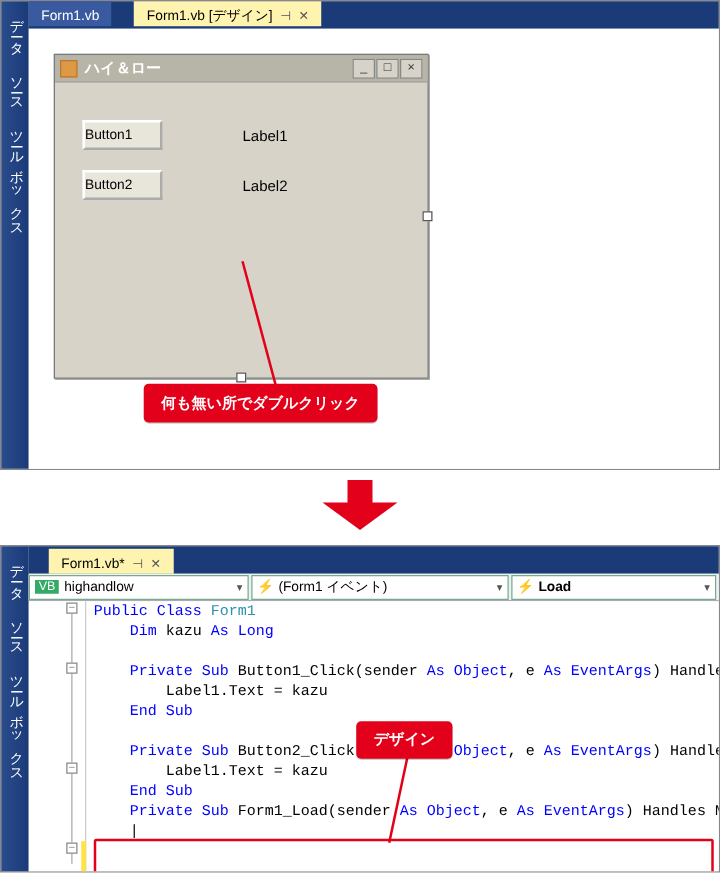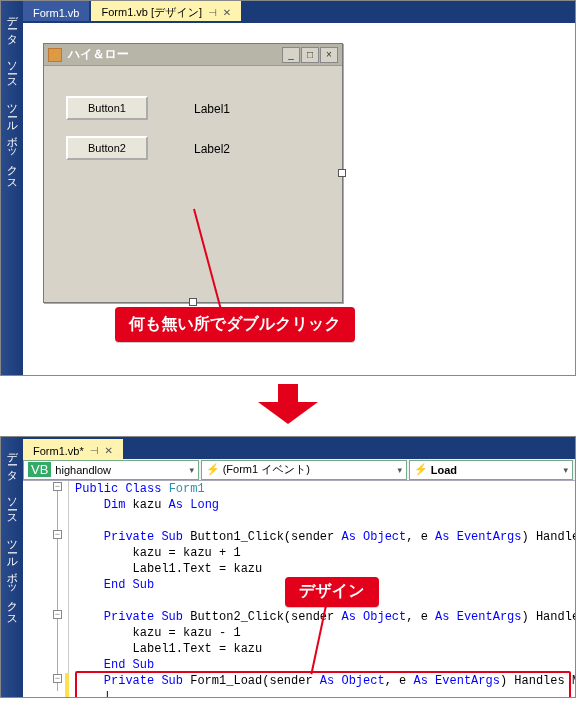--- a/index.html
+++ b/index.html
@@ -31,21 +31,21 @@
     position: absolute; left: 22px; top: 0; right: 0; height: 22px;
     background: #1a3a78;
     display: flex; 
   }
   .tab {
     height: 20px; padding: 3px 10px 0 10px; margin-right: 2px;
     font-size: 11px; display: flex; align-items: center; gap: 6px;
     cursor: pointer;
   }
   .tab.inactive { background: #3a5aa0; color: #fff; }
-  .tab.active { background: #fff3b0; color: #000; }
+  .tab.active { background: #fff3b0; color: #000; margin-left: 16px; }
   .tab .pin, .tab .close { font-size: 10px; color: #555; }
   .designer-area {
     position: absolute; left: 22px; top: 22px; right: 0; bottom: 0;
     background: #fff;
   }
   
   .form-window {
     position: absolute; left: 20px; top: 20px; width: 300px; height: 260px;
     border: 1px solid #7a7a7a;
     background: #d7d3c8;
@@ -61,32 +61,32 @@
     color: #fff; border-bottom: 1px solid #999;
     background: linear-gradient(#bdb9ac,#bdb9ac);
   }
   .titlebar { background: #c9c5ba; color: #fff; }
   .titlebar .icon { width:14px; height:14px; background:#d94; margin-right:6px; display:inline-block; border:1px solid #b73; }
   .titlebar .title { color:#fff; font-weight:bold; flex:1; }
   .titlebar .winbtns { display:flex; gap:1px; }
   .winbtn { width:18px; height:16px; background:#d7d3c8; border:1px solid #888; text-align:center; font-size:10px; line-height:14px; color:#333; cursor:pointer; }
   .form-client { position:relative; height: calc(100% - 22px); }
   .vb-button {
-    position:absolute; width:82px; height:24px;
+    position:absolute; width:64px; height:24px;
     background:#e8e5db; border:2px outset #fff;
-    font-size:11px; text-align:center; line-height:20px;
+    font-size:11px; line-height:20px;
     cursor:pointer;
   }
   .vb-label { position:absolute; font-size:12px; color:#000; }
   .callout-line {
     position:absolute; background:#e2001a; width:2px;
   }
   .callout {
     position:absolute;
-    background:#e2001a; color:#fff; font-size:16px; font-weight:bold;
+    background:#e2001a; color:#fff; font-size:12px; font-weight:bold;
     padding:7px 14px; border-radius:4px;
     box-shadow:0 1px 0 rgba(0,0,0,.2);
   }
   
   .big-arrow {
     width:60px; height:44px; margin: 2px auto 8px auto;
     position:relative;
   }
   .big-arrow::before {
     content:""; position:absolute; left:20px; top:0; width:20px; height:20px; background:#e2001a;
@@ -104,21 +104,21 @@
   .combo-row {
     position:absolute; left:22px; top:22px; right:0; height:22px;
     background:#eef0f8; border-bottom:1px solid #aab;
     display:flex; align-items:center;
   }
   .combo {
     height:20px; border:1px solid #7a8; background:#fff;
     display:flex; align-items:center; padding:0 4px; font-size:11px;
     margin-right:2px;
   }
-  .combo .vb-badge { background:#3a6; color:#fff; font-size:13px; padding:0 3px; margin-right:4px; }
+  .combo .vb-badge { background:#3a6; color:#fff; font-size:10px; padding:0 3px; margin-right:4px; }
   .combo .bolt { color:#d90; font-weight:bold; margin-right:3px; }
   .combo .dd { margin-left:auto; color:#555; font-size:9px; }
   .code-area {
     position:absolute; left:22px; top:44px; right:0; bottom:0;
     background:#fff;
     font-family: Consolas,"Courier New",monospace;
     font-size:12px; line-height:16px;
     overflow:hidden;
   }
   .code-gutter {
@@ -227,26 +227,24 @@
       <div class="fold-box" style="top:193px;">−</div>
       <div class="change-bar" style="top:192px;height:48px;background:#ffe24a;"></div>
 
     </div>
 
     <div class="code-content">
       <div class="ln"><span class="kw">Public Class </span><span class="cls">Form1</span></div>
       <div class="ln"><span class="kw">    Dim </span><span class="ident">kazu</span><span class="kw"> As Long</span></div>
       <div class="ln">&nbsp;</div>
       <div class="ln"><span class="kw">    Private Sub </span><span class="ident">Button1_Click(sender </span><span class="kw">As Object</span><span class="ident">, e </span><span class="kw">As EventArgs</span><span class="ident">) Handles</span></div>
-      <div class="ln"><span class="ident">        kazu = kazu + 1</span></div>
       <div class="ln"><span class="ident">        Label1.Text = kazu</span></div>
       <div class="ln"><span class="kw">    End Sub</span></div>
       <div class="ln">&nbsp;</div>
       <div class="ln"><span class="kw">    Private Sub </span><span class="ident">Button2_Click(sender </span><span class="kw">As Object</span><span class="ident">, e </span><span class="kw">As EventArgs</span><span class="ident">) Handles</span></div>
-      <div class="ln"><span class="ident">        kazu = kazu - 1</span></div>
       <div class="ln"><span class="ident">        Label1.Text = kazu</span></div>
       <div class="ln"><span class="kw">    End Sub</span></div>
       <div class="ln"><span class="kw">    Private Sub </span><span class="ident">Form1_Load(sender </span><span class="kw">As Object</span><span class="ident">, e </span><span class="kw">As EventArgs</span><span class="ident">) Handles M</span></div>
         <div class="ln"><span class="ident">    |</span></div>
 
     </div>
 
     <div class="highlight-box" style="left:52px; top:190px; right:4px; height:52px;"></div>
 
     <div class="callout-line" style="left:304px; top:115px; height:80px; width:2px; transform:rotate(12deg); transform-origin:top;"></div>

